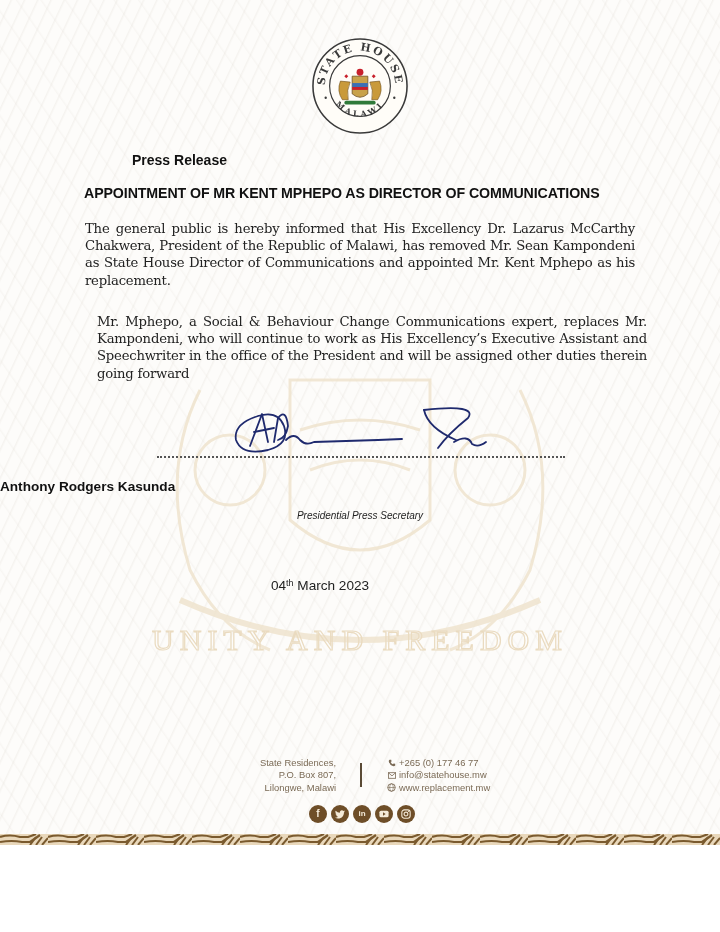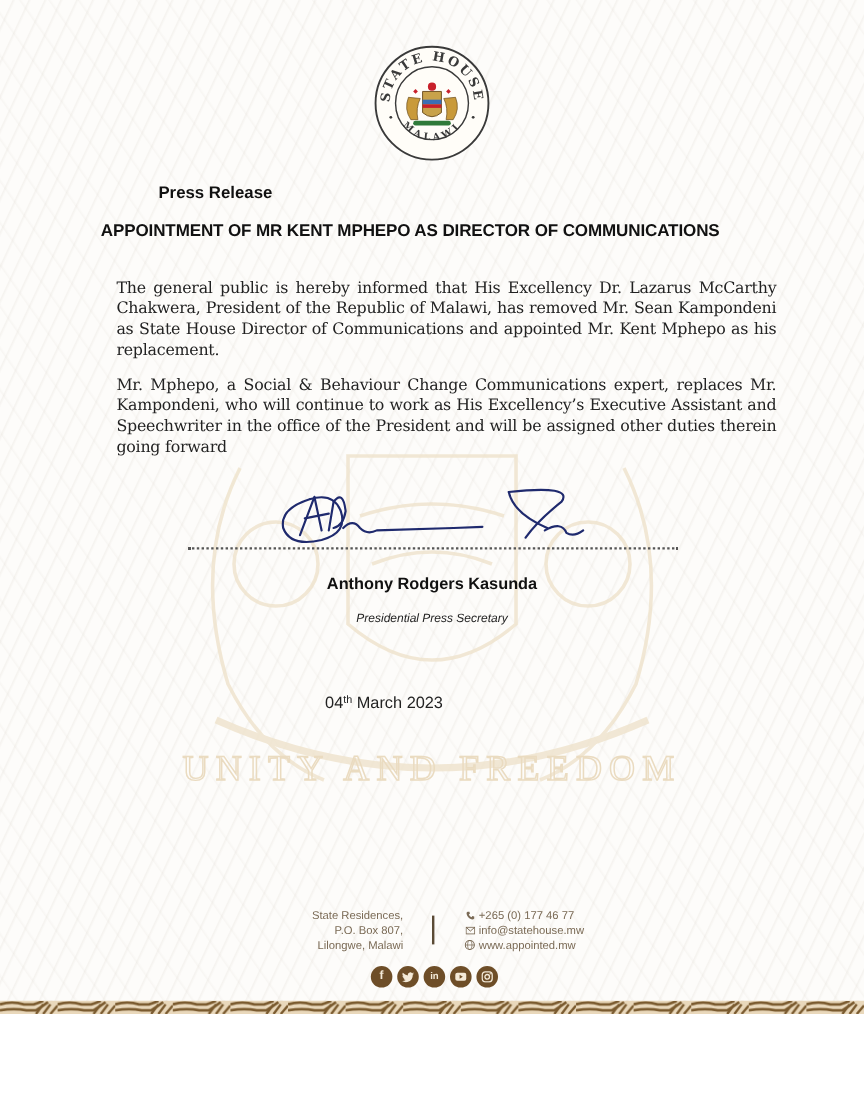--- a/index.html
+++ b/index.html
@@ -43,21 +43,21 @@
     .para1 { top: 220px; }
     .para2 { top: 301px; }
     .signature {
       position: absolute; left: 228px; top: 404px; width: 262px; height: 56px;
     }
     .sig-line {
       position: absolute; left: 157px; top: 456px; width: 408px; height: 0;
       border-top: 2px dotted #555;
     }
     .signer-name {
-      position: absolute; left: 0; width: 720px; top: 479px; text-align: center;
+      position: absolute; left: 0; width: 720px; top: 479px; 
       font-weight: bold; font-size: 13.6px; color: #111;
     }
     .signer-title {
       position: absolute; left: 0; width: 720px; top: 510px; text-align: center;
       font-style: italic; font-size: 10px; color: #222;
     }
     .date {
       position: absolute; left: 0; width: 640px; top: 578px; text-align: center;
       font-size: 13.6px; color: #222;
     }
@@ -135,21 +135,21 @@
       <path d="M70 45 Q74 55 68 64 L62 64 Q64 54 60 46 Z" fill="#c99a3a" stroke="#6b4d1c" stroke-width="0.6"></path>
       <path d="M36 38 L38 40 L36 42 L34 40 Z" fill="#c8202b"></path>
       <path d="M64 38 L66 40 L64 42 L62 40 Z" fill="#c8202b"></path>
       <rect x="34" y="65" width="32" height="4" rx="2" fill="#2f7a3a"></rect>
     </g>
   </svg>
 
   <div class="heading-label">Press Release</div>
   <div class="title">APPOINTMENT OF MR KENT MPHEPO AS DIRECTOR OF COMMUNICATIONS</div>
 
-  <p class="para para1" style="margin:12px">The general public is hereby informed that His Excellency Dr. Lazarus McCarthy Chakwera, President of the Republic of Malawi, has removed Mr. Sean Kampondeni as State House Director of Communications and appointed Mr. Kent Mphepo as his replacement.</p>
+  <p class="para para1" style="margin:0">The general public is hereby informed that His Excellency Dr. Lazarus McCarthy Chakwera, President of the Republic of Malawi, has removed Mr. Sean Kampondeni as State House Director of Communications and appointed Mr. Kent Mphepo as his replacement.</p>
   <p class="para para2" style="margin:12px">Mr. Mphepo,  a Social &amp; Behaviour Change Communications expert, replaces Mr. Kampondeni, who will continue to work as His Excellency’s Executive Assistant and Speechwriter in the office of the President and will be assigned other duties therein going forward</p>
 
   <svg class="signature" viewBox="0 0 262 56">
     <g fill="none" stroke="#1f2a6e" stroke-width="1.8" stroke-linecap="round" stroke-linejoin="round">
       <path d="M30 12 Q5 20 8 36 Q14 52 40 46 Q62 40 56 22 Q50 6 30 12"></path>
       <path d="M22 42 L34 10 L40 38"></path>
       <path d="M26 28 L46 24"></path>
       <path d="M46 38 L50 14 Q58 4 60 22 Q58 34 50 36"></path>
       <path d="M58 36 Q66 28 72 36 Q78 42 86 38 L150 36 L174 35"></path>
       <path d="M196 6 Q250 0 240 14 Q220 30 210 44"></path>
@@ -192,21 +192,21 @@
       <span>info@statehouse.mw</span>
     </div>
     <div class="row">
       <span class="ic">
         <svg width="9" height="9" viewBox="0 0 10 10">
             <circle cx="5" cy="5" r="4.2" fill="none" stroke="#7a6a55"></circle>
             <ellipse cx="5" cy="5" rx="2" ry="4.2" fill="none" stroke="#7a6a55" stroke-width="0.7"></ellipse>
             <line x1="0.8" y1="5" x2="9.2" y2="5" stroke="#7a6a55" stroke-width="0.7"></line>
           </svg>
       </span>
-      <span>www.appointed.mw</span>
+      <span>www.replacement.mw</span>
     </div>
   </div>
 
   <div class="social">
     <div class="s">f</div>
     <div class="s">
       <svg width="10" height="9" viewBox="0 0 24 20">
           <path d="M24 2.4a9.8 9.8 0 0 1-2.8.8A4.9 4.9 0 0 0 23.3.4a9.9 9.9 0 0 1-3.1 1.2A4.9 4.9 0 0 0 11.8 6 14 14 0 0 1 1.7.9a4.9 4.9 0 0 0 1.5 6.6A4.9 4.9 0 0 1 1 6.9v.1a4.9 4.9 0 0 0 3.9 4.8 4.9 4.9 0 0 1-2.2.1 4.9 4.9 0 0 0 4.6 3.4A9.9 9.9 0 0 1 0 17.3 14 14 0 0 0 7.5 19.5c9.1 0 14-7.5 14-14v-.6A10 10 0 0 0 24 2.4z" fill="#f4ead8"></path>
         </svg>
     </div>

